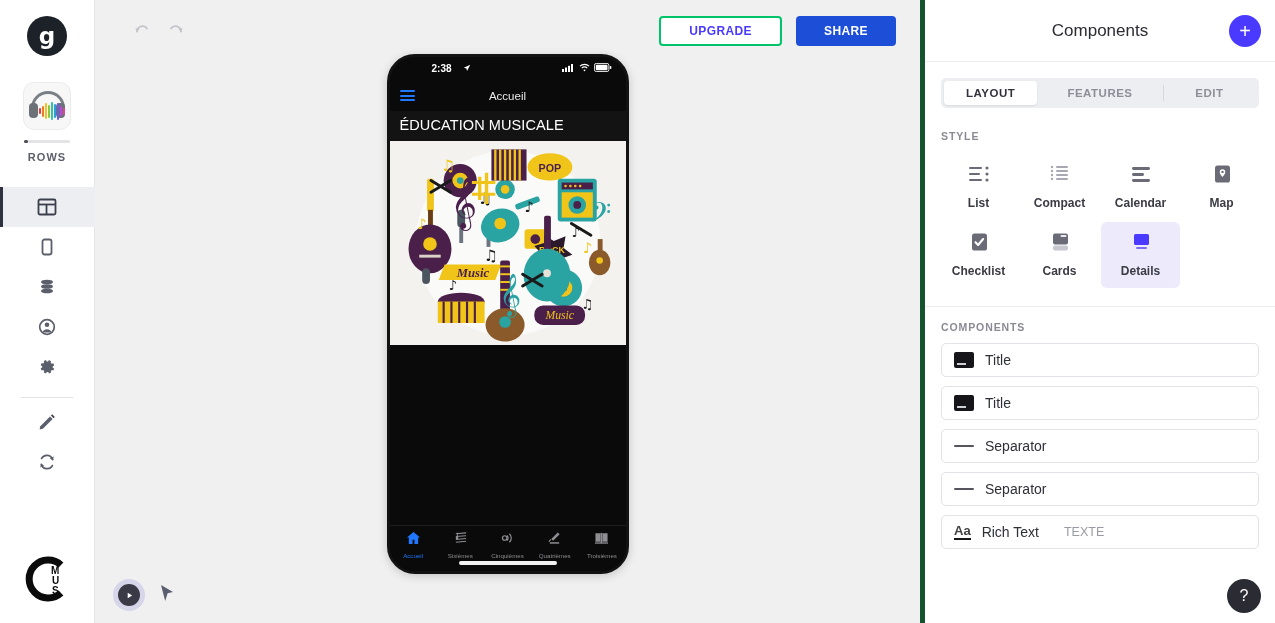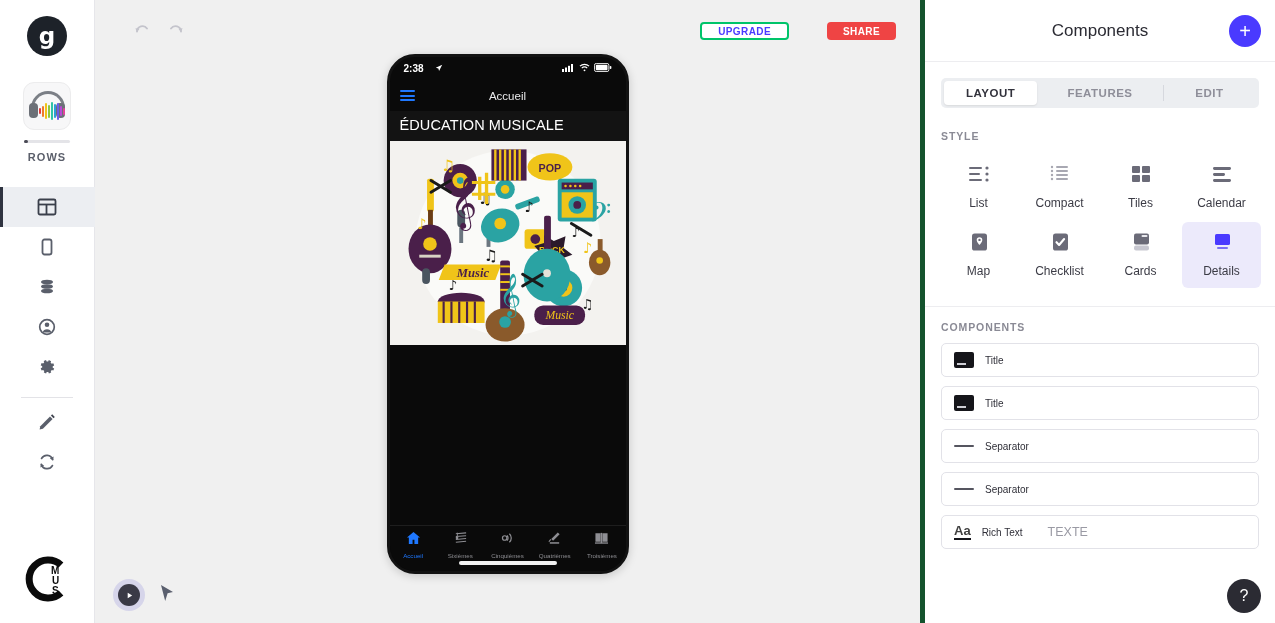--- a/index.html
+++ b/index.html
@@ -72,40 +72,40 @@
     display: flex; align-items: center; justify-content: center;
   }
   .toolbar {
     position: absolute; top: 0; left: 0; right: 0; height: 62px;
     display: flex; align-items: center; padding: 0 16px;
   }
   .hist { display: flex; gap: 12px; align-items: center; margin-left: 20px; }
   .hist span { width: 22px; height: 22px; display: flex; align-items: center; justify-content: center; cursor: pointer; }
   .tb-right { margin-left: auto; display: flex; gap: 14px; align-items: center; margin-right: 8px; }
   .btn {
-    height: 18px; padding: 0 16px; border-radius: 4px; font-size: 10px;
+    height: 30px; padding: 0 28px; border-radius: 4px; font-size: 12px;
     font-weight: bold; letter-spacing: .4px; display: flex; align-items: center;
     justify-content: center; cursor: pointer; border: none;
     font-family: "Liberation Sans", sans-serif;
   }
   .btn-upgrade { background:#fff; border:2px solid #00c46a; color:#4a3aff; }
-  .btn-share { background:#ef4444; color:#fff;margin-left:24px; }
+  .btn-share { background:#1d4ed8; color:#fff; }
 
   
   .phone {
     width: 242px; height: 520px; background: #0a0a0a;
     border-radius: 28px; border: 3px solid #121212;
     box-shadow: 0 2px 10px rgba(0,0,0,.18);
     position: relative; overflow: hidden; margin-top: 4px;
   }
   .statusbar {
     height: 24px; display: flex; align-items: center;
     padding: 0 14px; color: #fff; font-size: 10px; font-weight: bold;
   }
-  .sb-time { display:flex; align-items:center; gap:11px; }
+  .sb-time { display:flex; align-items:center; gap:11px;margin-left:28px; }
   .sb-right { margin-left:auto; display:flex; align-items:center; gap:4px; }
   .navbar {
     height: 30px; display: flex; align-items: center; padding: 0 10px;
     position: relative; background: #0a0a0a;
   }
   .burger { display: flex; flex-direction: column; gap: 2.5px; cursor: pointer; }
   .burger i { display:block; width: 15px; height: 2px; background:#1f78ff; border-radius:1px; }
   .nav-title {
     position: absolute; left: 0; right: 0; text-align: center;
     color: #e9e9ea; font-size: 11.5px;
@@ -172,35 +172,36 @@
   .seg.divided:before {
     content:""; position:absolute; left:0; top:4px; bottom:4px; width:1px; background:#d6d8de;
   }
   .section-label {
     font-size: 10.5px; font-weight: bold; letter-spacing: .9px;
     color: #8a8a95; padding: 22px 16px 0;
   }
   .style-grid {
     display: grid; grid-template-columns: repeat(4, 1fr); gap: 2px;
     padding: 12px 14px 0;
+    font-weight: bold;
   }
   .style-cell {
     display:flex; flex-direction: column; align-items:center; gap: 8px;
     padding: 10px 2px 10px; border-radius: 6px; cursor: pointer;
   }
   .style-cell.selected { background: #eceafb; }
   .style-cell .slabel { font-size: 12px; color: #3b3b45; }
   .panel-sep { height: 1px; background: #ededf0; margin: 18px 0 0; }
   .comp-list { padding: 10px 16px 0; display: flex; flex-direction: column; gap: 9px; }
   .comp-row {
     height: 34px; border: 1px solid #e2e2e8; border-radius: 5px;
     display: flex; align-items: center; gap: 11px; padding: 0 12px; cursor: pointer;
     background: #fff;
   }
-  .comp-label { font-size: 10px; color: #2f2f38; text-align: right; }
+  .comp-label { font-size: 14px; color: #2f2f38; text-align: right; }
   .comp-value { font-size: 12.5px; color: #9a9aa4; margin-left: 14px; }
   .ic-title {
     width: 20px; height: 16px; background: #15151a; border-radius: 2px;
     position: relative; flex: 0 0 20px;
   }
   .ic-title:after {
     content:""; position:absolute; left:3px; bottom:3px; width:9px; height:2px; background:#cfcfd6;
   }
   .ic-sep { width: 20px; height: 2px; background: #55555f; border-radius:1px; flex:0 0 20px; }
   .ic-aa {
@@ -638,33 +639,20 @@
                 <rect x="7" y="14" width="12" height="2" rx="1"></rect>
               </g>
             </svg>
         </span>
         <span class="slabel">Compact</span>
       </div>
       <div class="style-cell">
         <span>
           <svg width="22" height="20" viewBox="0 0 22 20">
               <g fill="#6b6b78">
-                <rect x="2" y="2" width="8" height="7" rx="1"></rect>
-                <rect x="12" y="2" width="8" height="7" rx="1"></rect>
-                <rect x="2" y="11" width="8" height="7" rx="1"></rect>
-                <rect x="12" y="11" width="8" height="7" rx="1"></rect>
-              </g>
-            </svg>
-        </span>
-        <span class="slabel">Tiles</span>
-      </div>
-      <div class="style-cell">
-        <span>
-          <svg width="22" height="20" viewBox="0 0 22 20">
-              <g fill="#6b6b78">
                 <rect x="2" y="3" width="18" height="3" rx="1.4"></rect>
                 <rect x="2" y="9" width="12" height="3" rx="1.4"></rect>
                 <rect x="2" y="15" width="18" height="3" rx="1.4"></rect>
               </g>
             </svg>
         </span>
         <span class="slabel">Calendar</span>
       </div>
       <div class="style-cell">
         <span>

